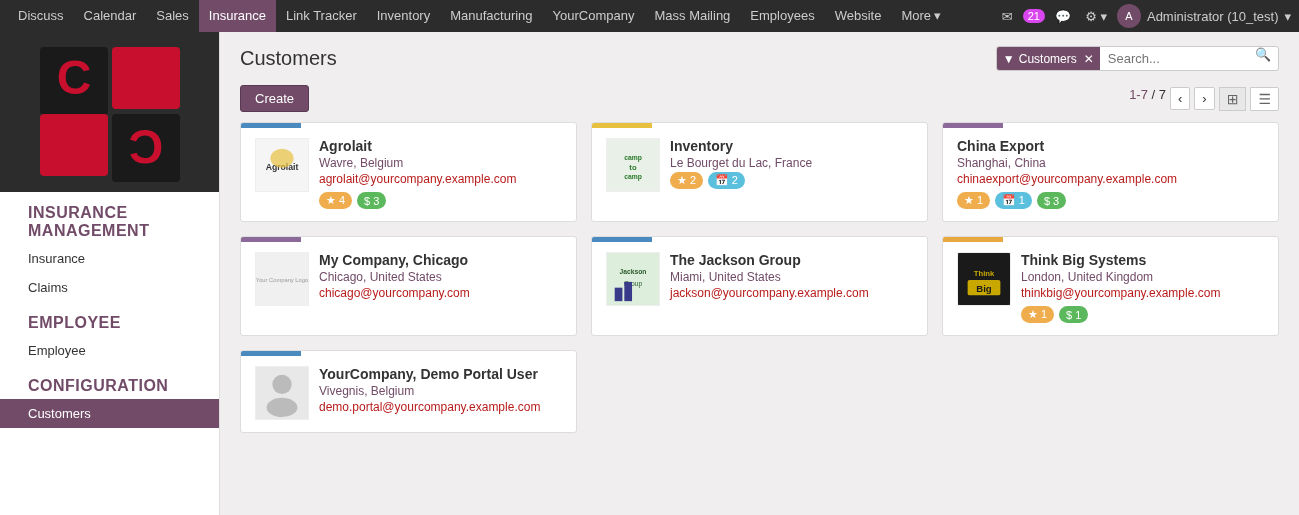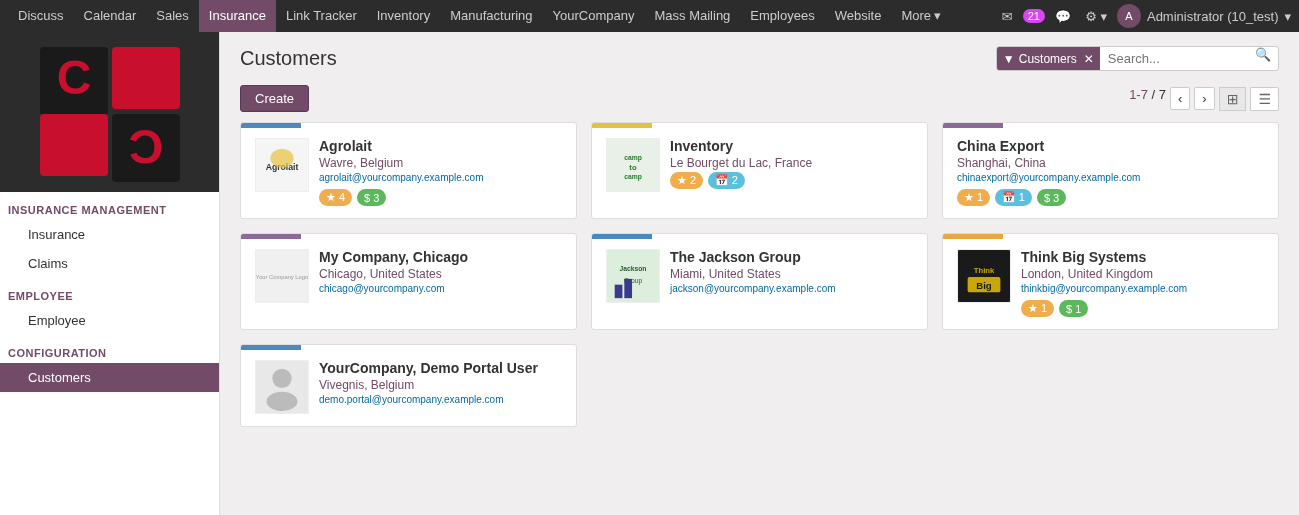--- a/index.html
+++ b/index.html
@@ -84,23 +84,23 @@
       align-items: center;
       justify-content: center;
       overflow: hidden;
     }
     .logo-svg {
       width: 150px;
       height: 140px;
     }
     .sidebar-section-title {
       color: #714B67;
-      font-size: 11px;
+      font-size: 16px;
       font-weight: bold;
-      padding: 12px 8px 4px;
+      padding: 12px 28px 4px;
       text-transform: uppercase;
       letter-spacing: 0.5px;
     }
     .sidebar-item {
       padding: 7px 16px 7px 28px;
       color: #333;
       cursor: pointer;
       font-size: 13px;
     }
     .sidebar-item.active {
@@ -243,22 +243,22 @@
       font-weight: bold;
       color: #333;
       margin-bottom: 2px;
     }
     .card-location {
       font-size: 12px;
       color: #714B67;
       margin-bottom: 2px;
     }
     .card-email {
-      font-size: 10px;
-      color: #0369a1;
+      font-size: 12px;
+      color: #b91c1c;
       margin-bottom: 6px;
     }
     .card-badges {
       display: flex;
       gap: 5px;
       flex-wrap: wrap;
     }
     .badge {
       display: inline-flex;
       align-items: center;

